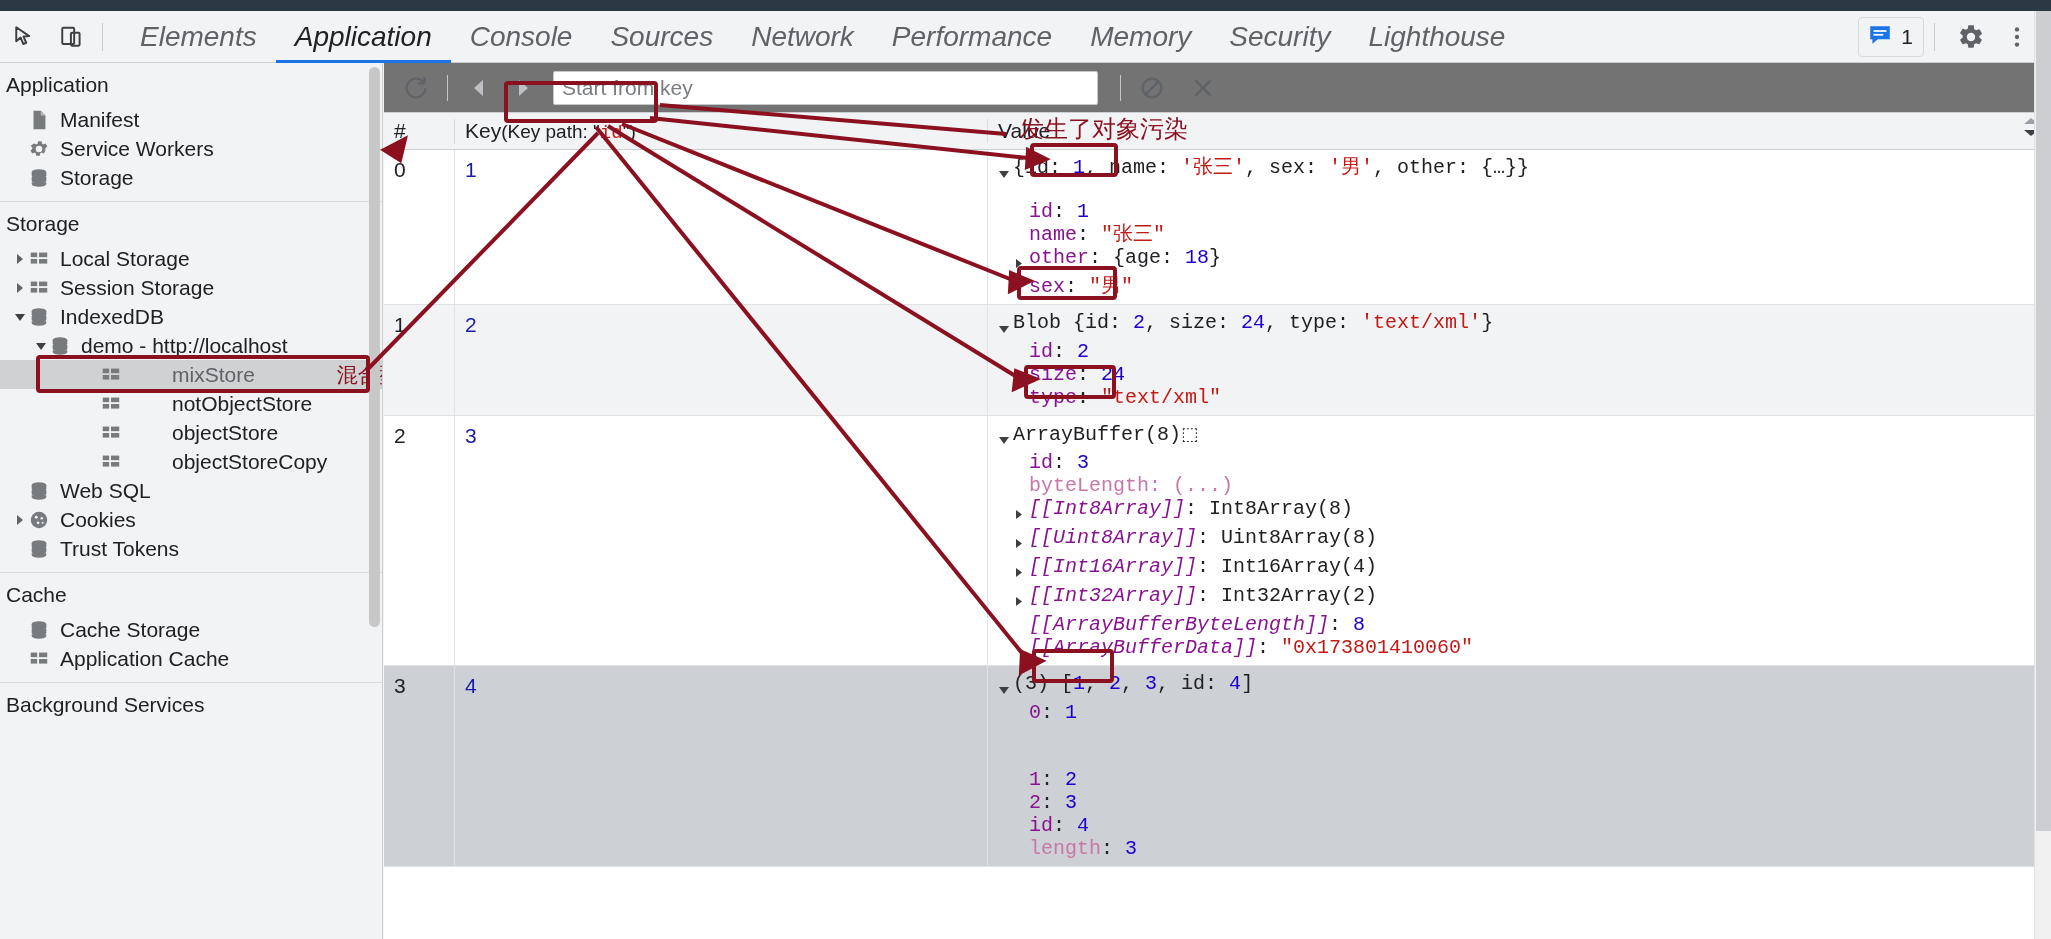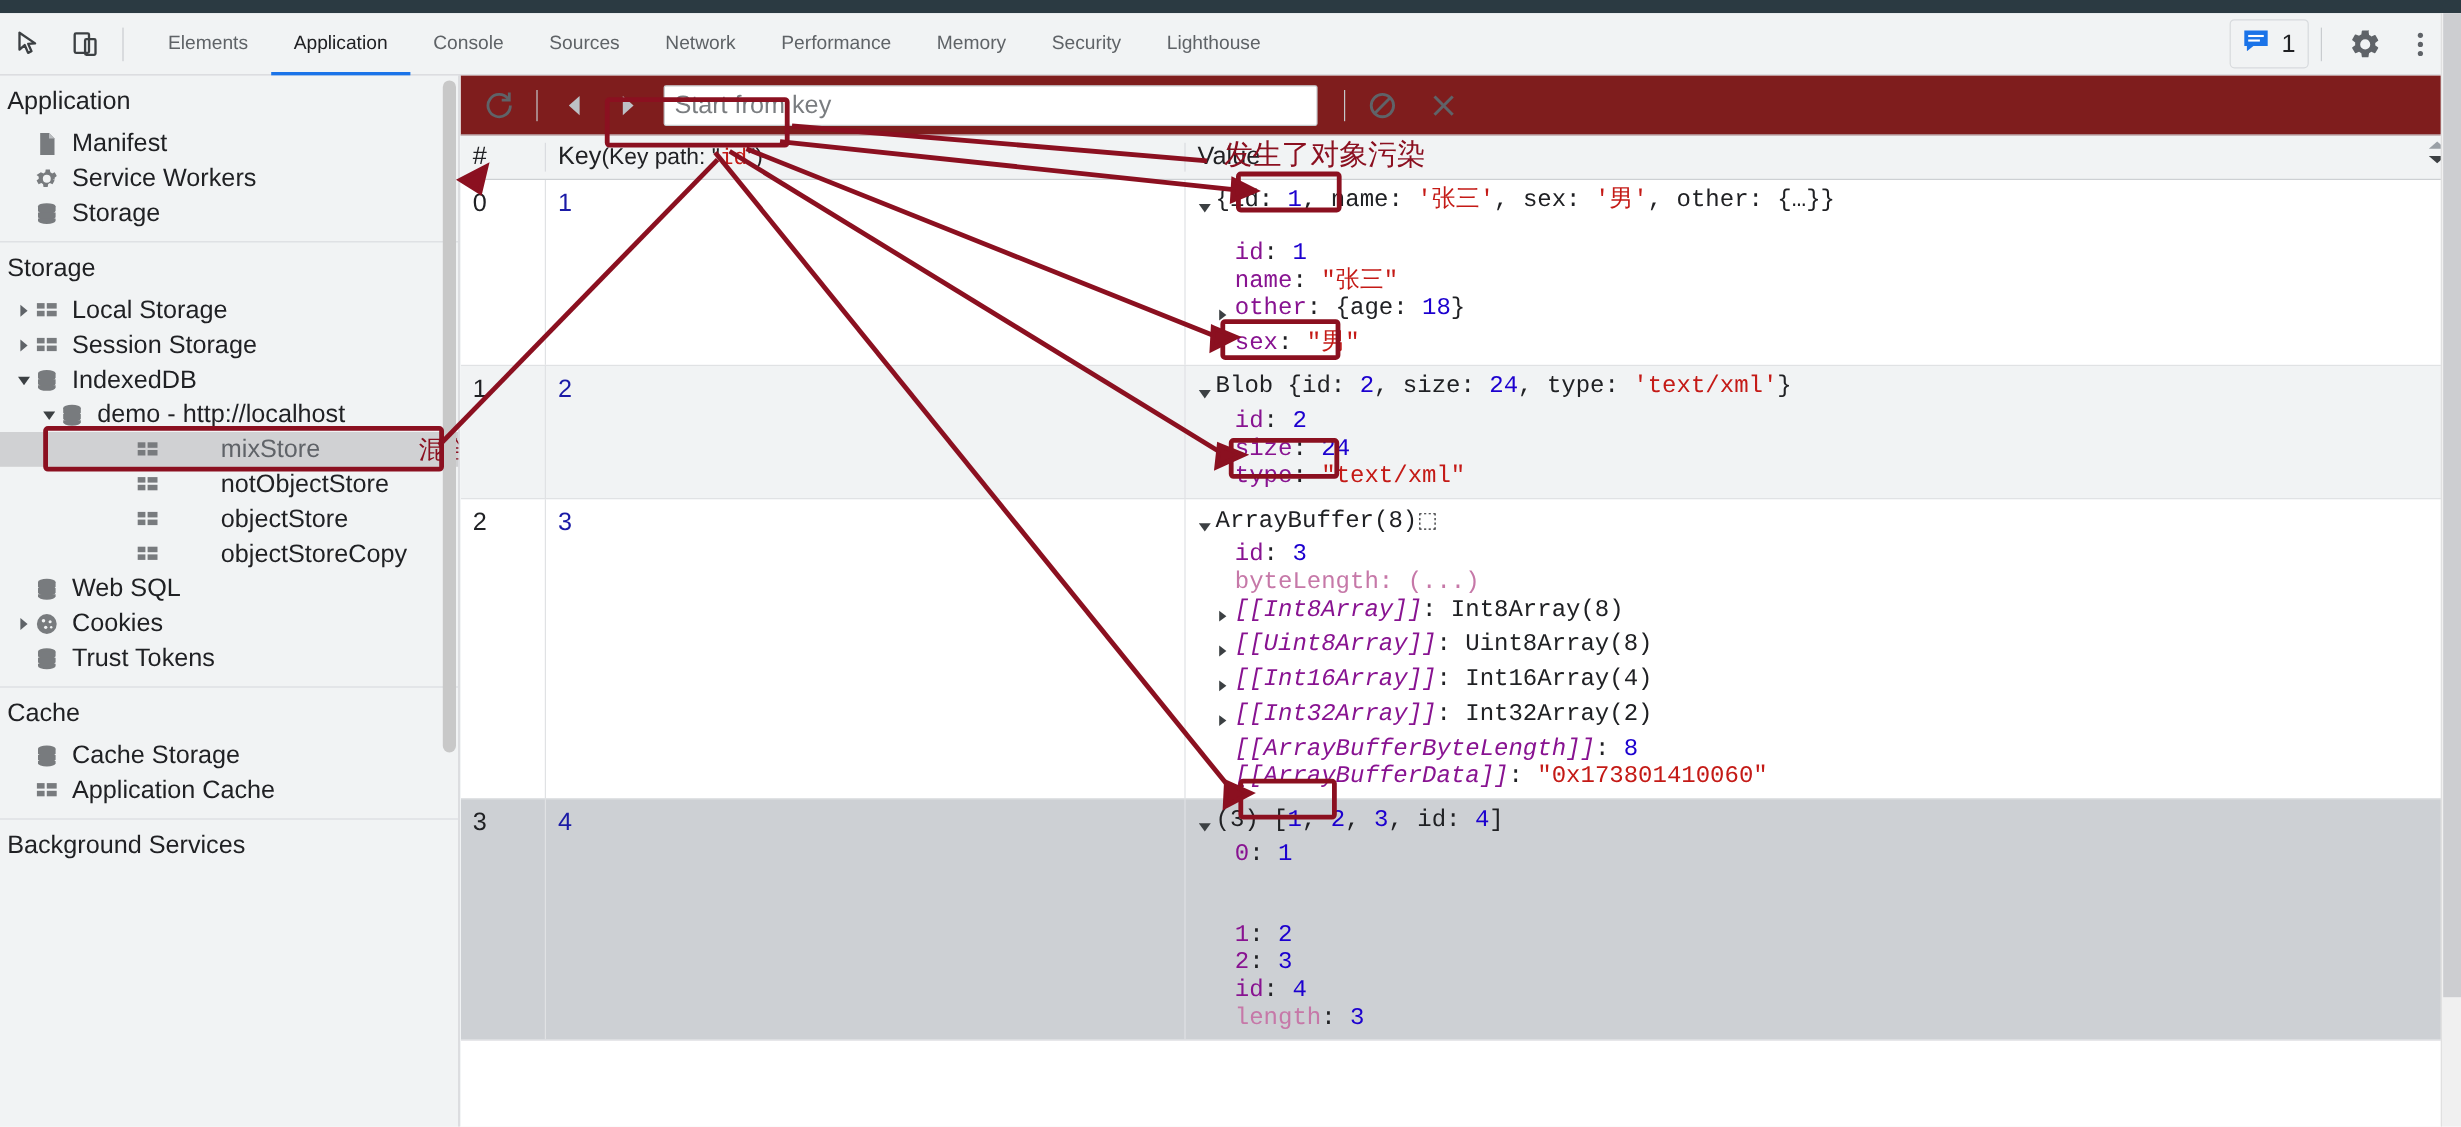--- a/index.html
+++ b/index.html
@@ -34,23 +34,24 @@
     display: flex; align-items: center; justify-content: center;
     cursor: pointer;
   }
   .tb-sep {
     width: 1px; height: 28px; background: #c9cccf; margin: 0 10px;
   }
   .tabs { display: flex; align-items: center; height: 52px; margin-left: 8px; }
   .tab {
     height: 52px; padding: 0 19px;
     display: flex; align-items: center;
-    font-size: 16px; color: #5f6367;
+    font-size: 28px; color: #5f6367;
     cursor: pointer; white-space: nowrap;
     position: relative;
+    font-style: italic;
   }
   .tab.active { color: #202124; }
   .tab.active::after {
     content:""; position:absolute; left:0; right:0; bottom:0;
     height: 3px; background:#1a73e8;
   }
   .tb-right {
     margin-left: auto; display: flex; align-items: center; height: 52px;
     padding-right: 14px;
   }
@@ -79,35 +80,35 @@
   }
   .sb-item .ico { margin-right: 10px; display:flex; align-items:center; }
   .sb-arrow {
     width: 16px; display: inline-flex; align-items: center; justify-content: center;
     flex: 0 0 16px;
   }
   .sb-arrow svg { display:block; }
   .sb-divider { height: 1px; background: #dadce0; margin: 9px 0 0 0; }
   .indent1 { padding-left: 12px; }
   .indent2 { padding-left: 33px; }
-  .indent3 { padding-left: 56px; gap: 40px; }
+  .indent3 { padding-left: 44px; gap: 40px; }
   .sb-item.selected { background: #d0d1d3; }
   .sb-item.selected .lbl { color: #5f6368; }
   .cn-note {
     color: #8b1020; font-size: 21px; margin-left: 42px; white-space: nowrap;
   }
 
   
   .rightpane {
     position: absolute; left: 384px; top: 63px;
     width: 1667px; height: 876px; background: #fff;
   }
   .dt-toolbar {
     position: absolute; left: 0; top: 0; width: 1667px; height: 50px;
-    background: #7f1d1d; border-bottom: 1px solid #cdd0d3;
+    background: #737373; border-bottom: 1px solid #cdd0d3;
     display: flex; align-items: center; padding-left: 10px;
   }
   .tbtn {
     width: 38px; height: 38px; display:flex; align-items:center; justify-content:center;
     cursor: pointer; margin: 0 3px;
   }
   .tvsep { width:1px; height:26px; background:#c4c7ca; margin:0 9px; }
   .keyinput {
     flex: 0 0 auto; width: 545px; height: 34px; margin-left: 8px;
     border: 1px solid #c6c9cc; background: #fff; border-radius: 2px;

